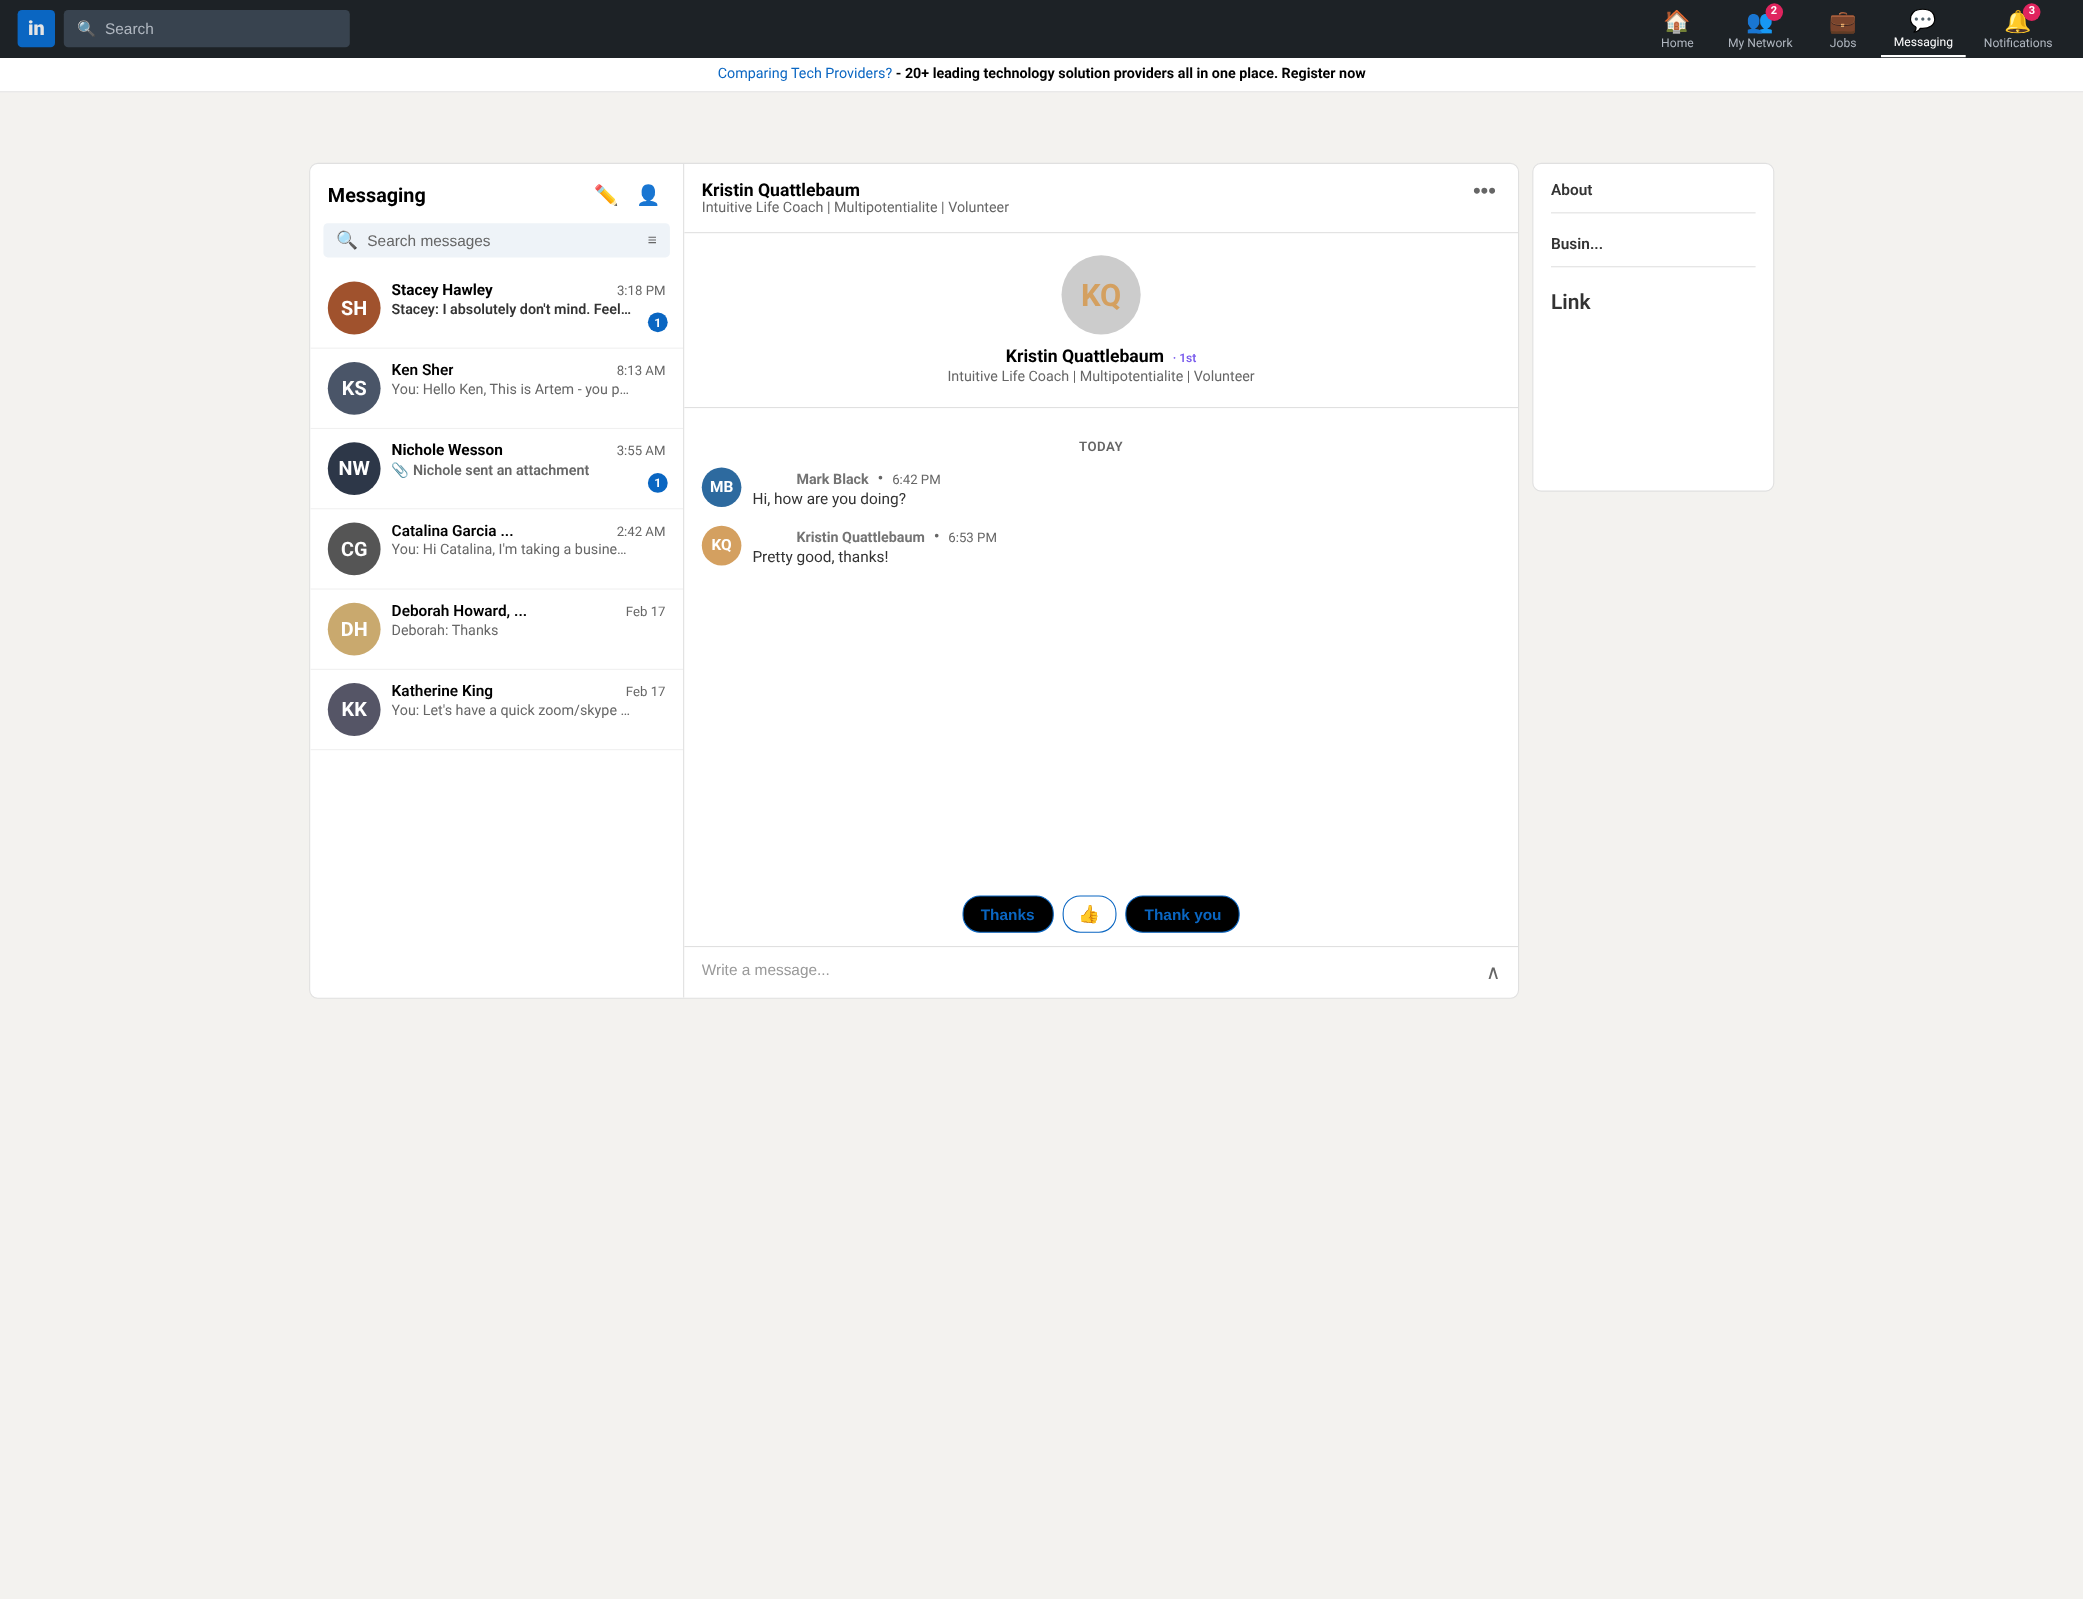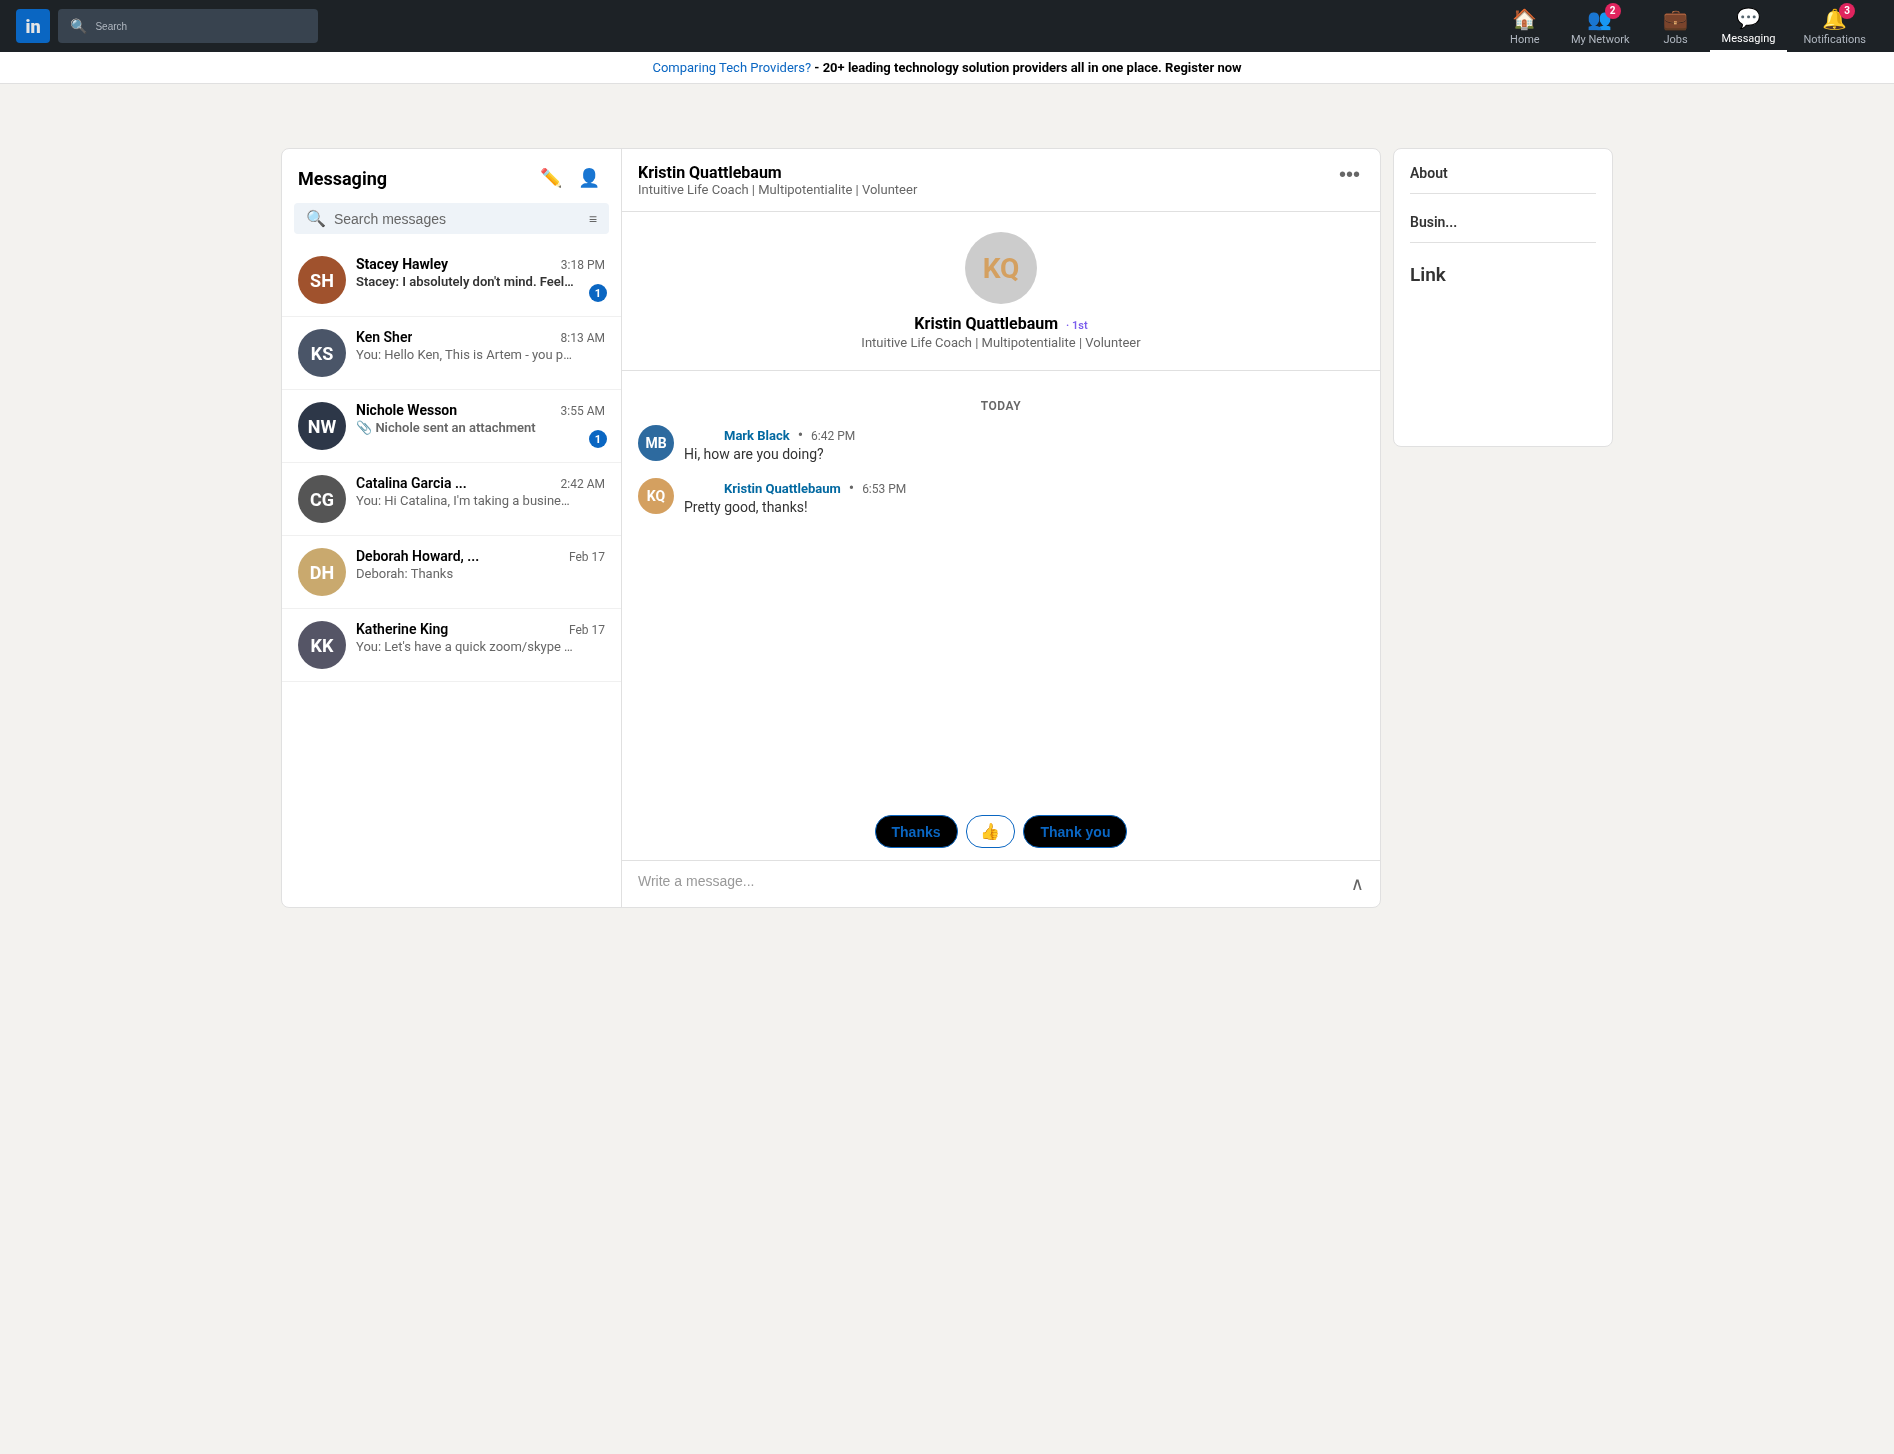--- a/index.html
+++ b/index.html
@@ -33,21 +33,21 @@
       padding: 0 12px;
       height: 34px;
       width: 260px;
       margin-right: auto;
     }
     .search-bar input {
       background: transparent;
       border: none;
       outline: none;
       color: #fff;
-      font-size: 10px;
+      font-size: 14px;
       width: 100%;
     }
     .search-bar input::placeholder { color: #b0b7c0; }
     .search-icon-nav { color: #b0b7c0; margin-right: 8px; font-size: 14px; }
 
     .nav-items {
       display: flex;
       align-items: center;
       gap: 4px;
     }
@@ -328,21 +328,21 @@
       background: #ccc;
       overflow: hidden;
       flex-shrink: 0;
       display: flex; align-items: center; justify-content: center;
       font-size: 14px; color: #fff; font-weight: 700;
     }
     .chat-msg-content { flex: 1; }
     .chat-msg-sender {
       font-size: 13px;
       font-weight: 700;
-      color: #0369a1;
+      color: #737373;
       display: inline;
       padding-left: 40px;
     }
     .chat-msg-dot { color: #666; margin: 0 4px; }
     .chat-msg-time {
       font-size: 12px;
       color: #666;
     }
     .chat-msg-text {
       font-size: 14px;

